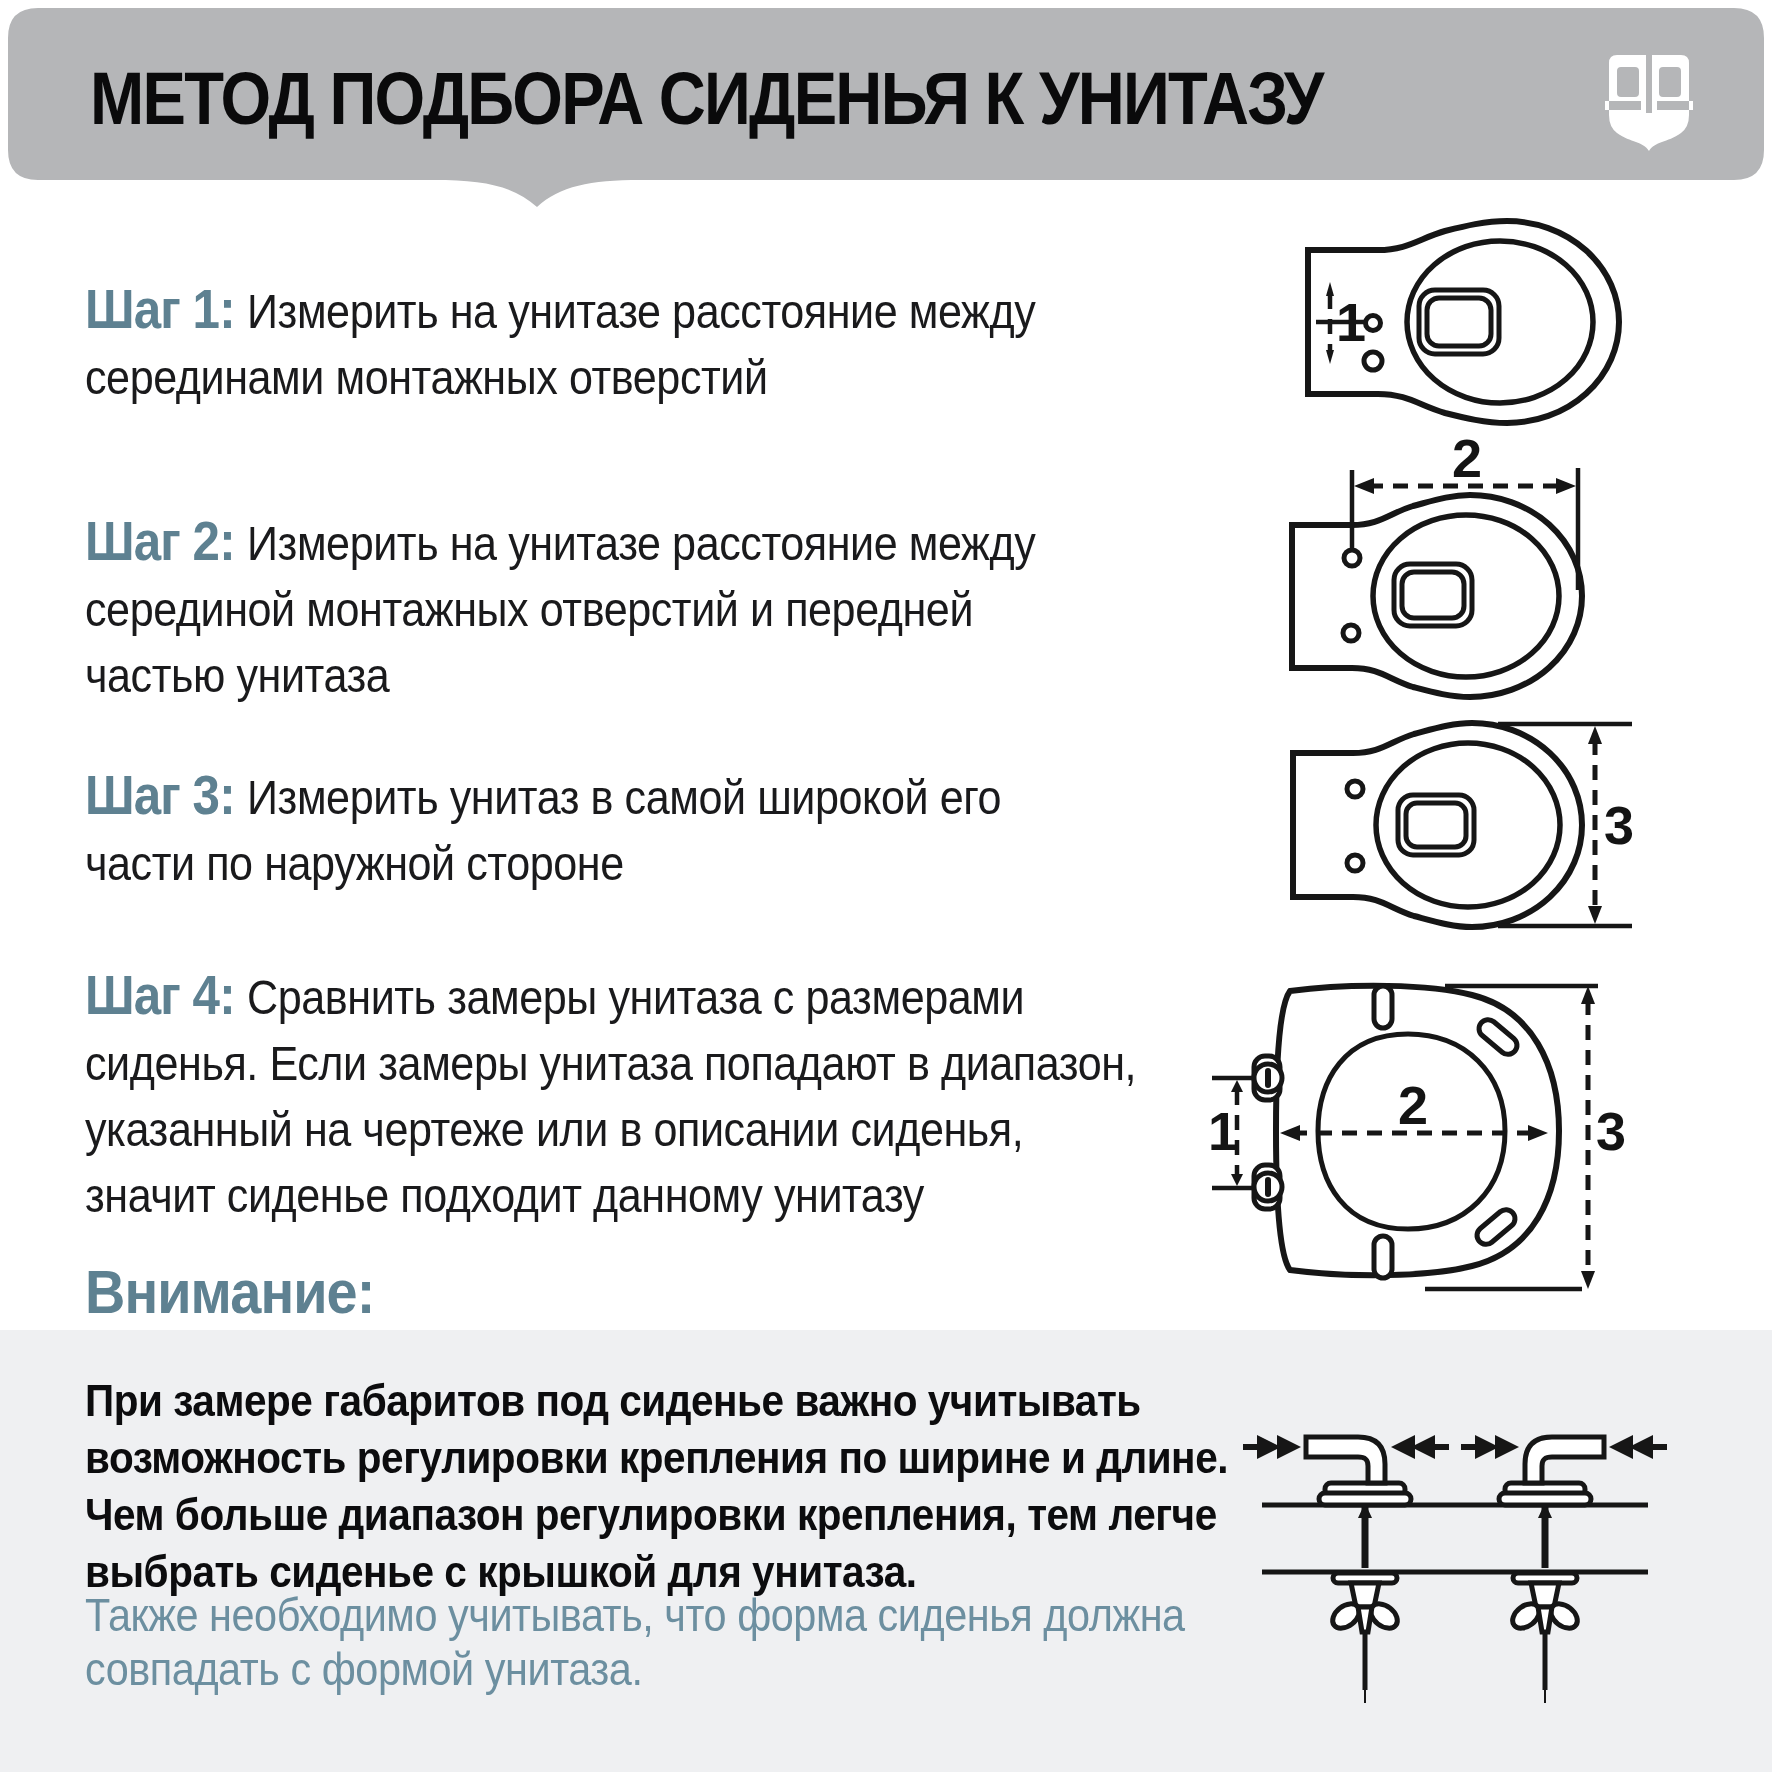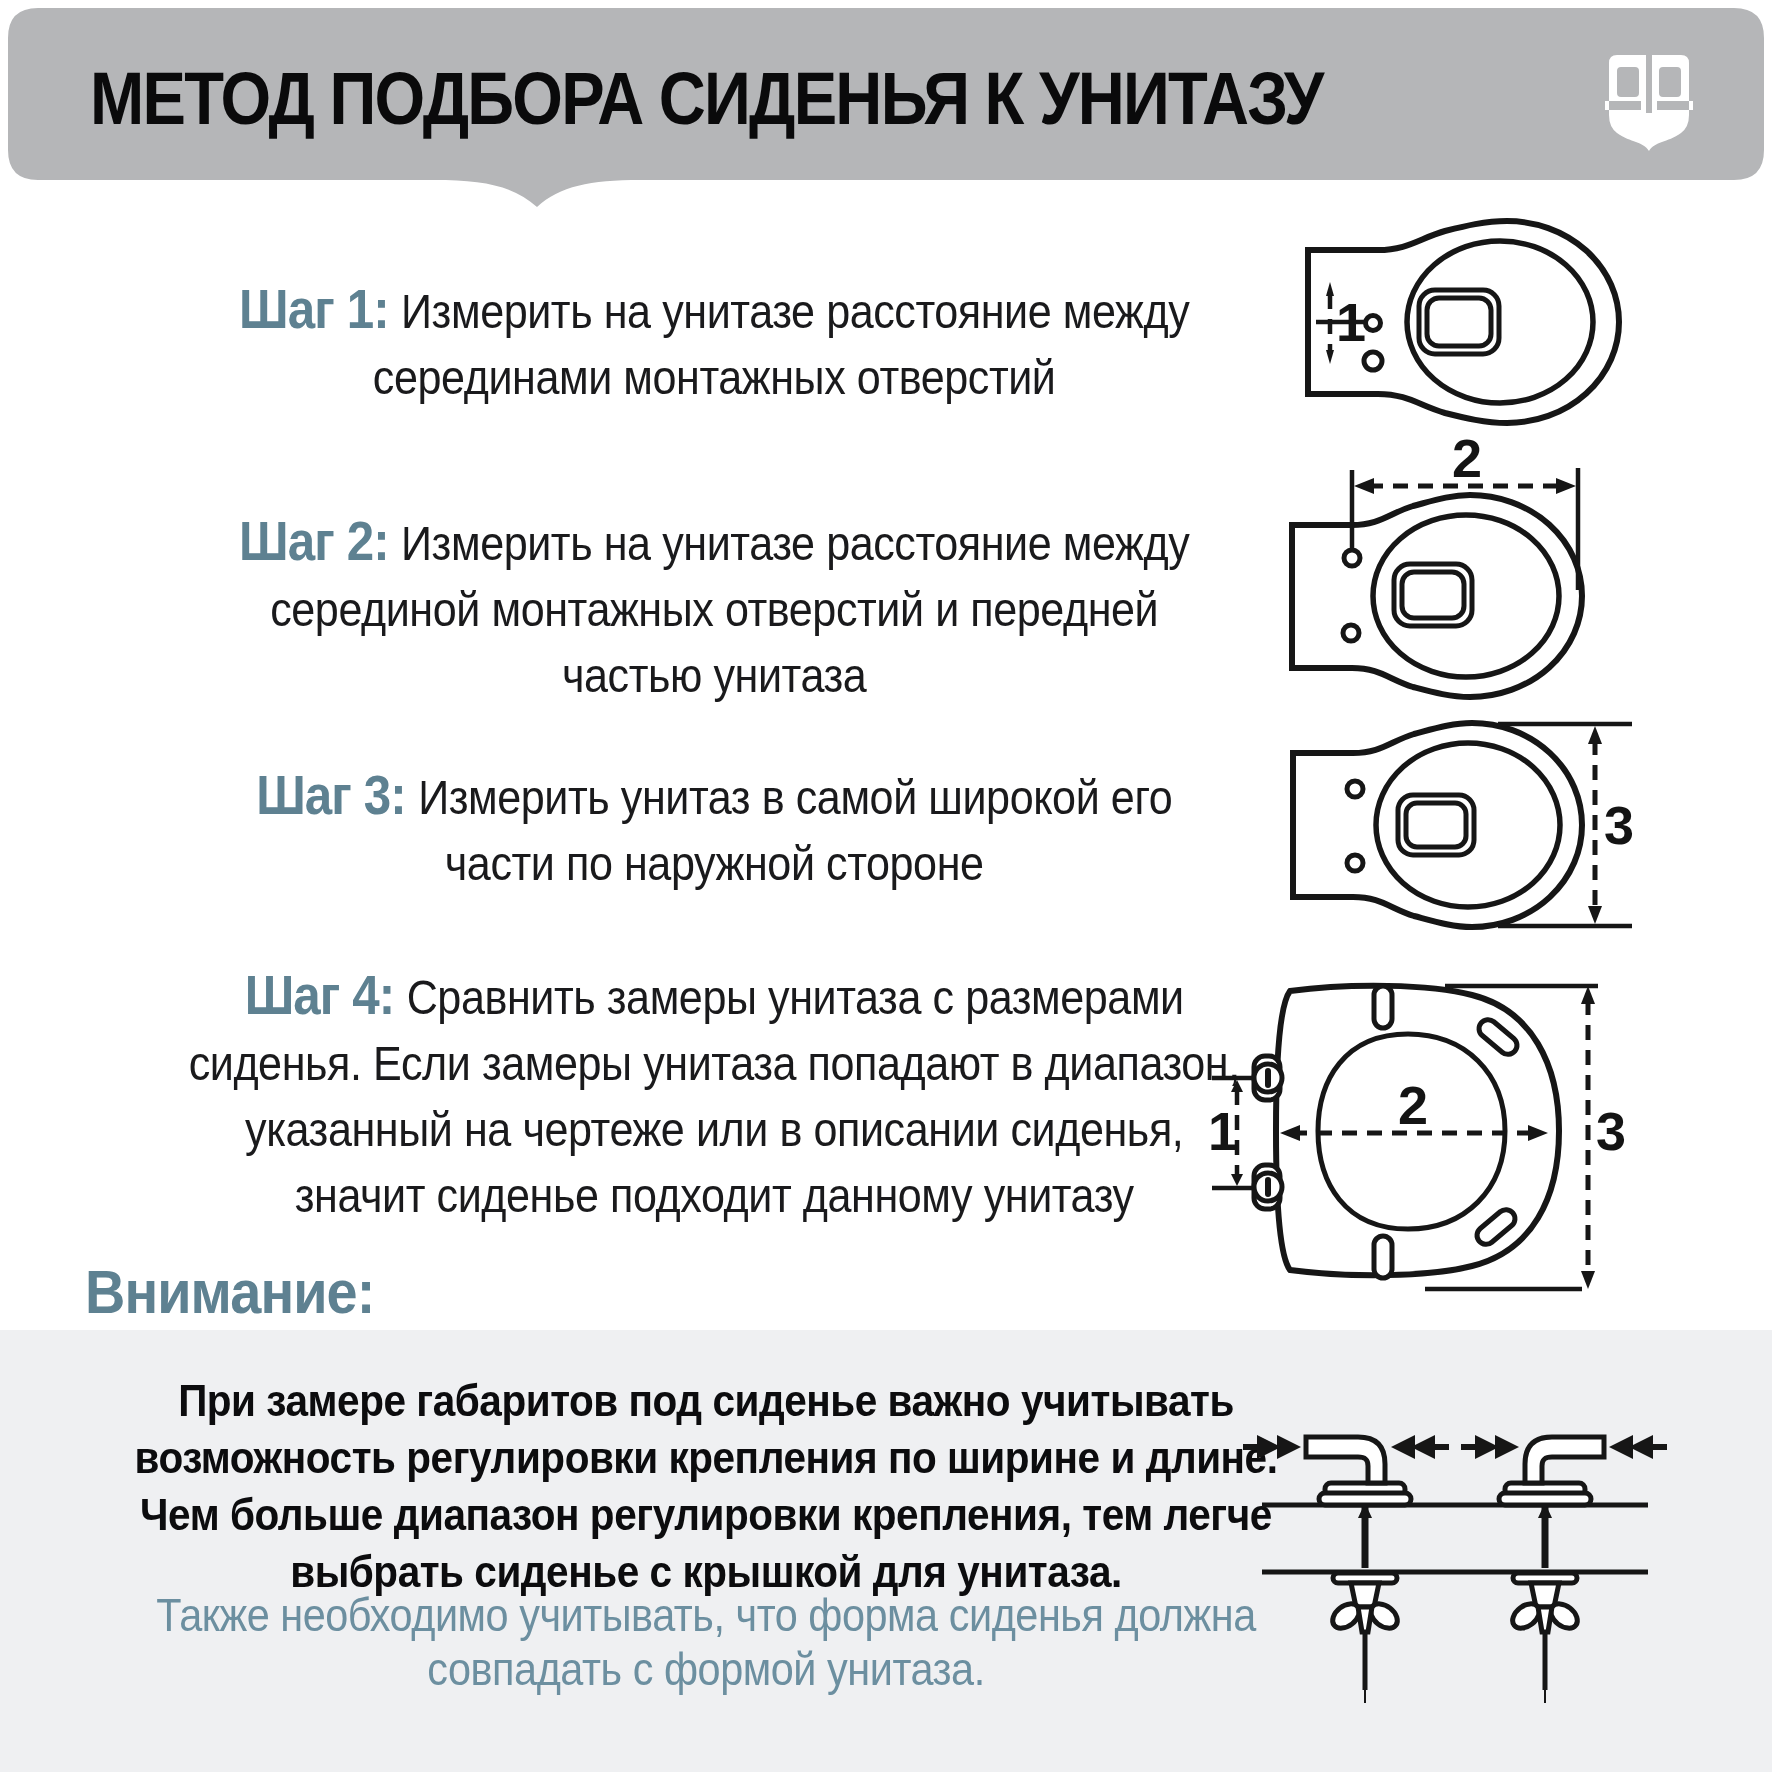--- a/index.html
+++ b/index.html
@@ -1,17 +1,17 @@
 <!DOCTYPE html>
 <html><head>
 <meta charset="utf-8">
 <style>
   html,body{margin:0;padding:0;}
   .page{position:relative;width:1772px;height:1772px;background:#ffffff;overflow:hidden;
-        font-family:"Liberation Sans",sans-serif;color:#1a1a1c;text-align:center;}
+        font-family:"Liberation Sans",sans-serif;color:#1a1a1c;}
   svg{position:absolute;display:block;}
   .header-svg{left:0;top:0;}
   .title{position:absolute;left:90px;top:56px;margin:0;font-size:74px;font-weight:bold;color:#0a0a0b;
          letter-spacing:-2px;white-space:nowrap;transform:scaleX(0.88);transform-origin:0 0;}
   .logo-svg{left:1601px;top:53px;}
   .step{position:absolute;left:85px;width:1430px;font-size:49px;line-height:66px;letter-spacing:-0.5px;
         transform:scaleX(0.88);transform-origin:0 0;color:#1a1a1c;}
   .step-label{font-weight:bold;font-size:56px;color:#5e8191;letter-spacing:-1px;margin-right:14px;}
   .step-text{white-space:pre-line;}
   .attention-heading{position:absolute;left:85px;top:1256px;font-size:62px;font-weight:bold;color:#5e8191;

